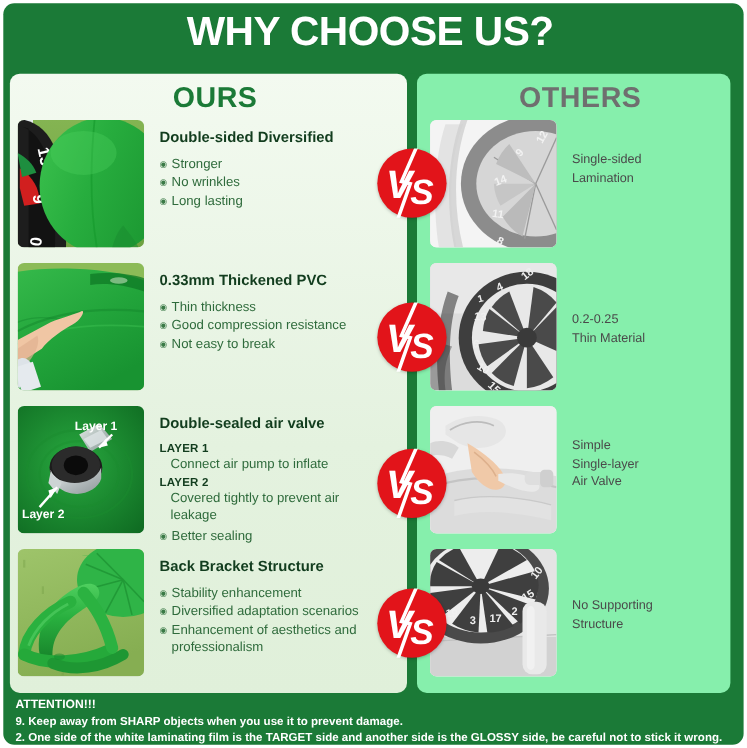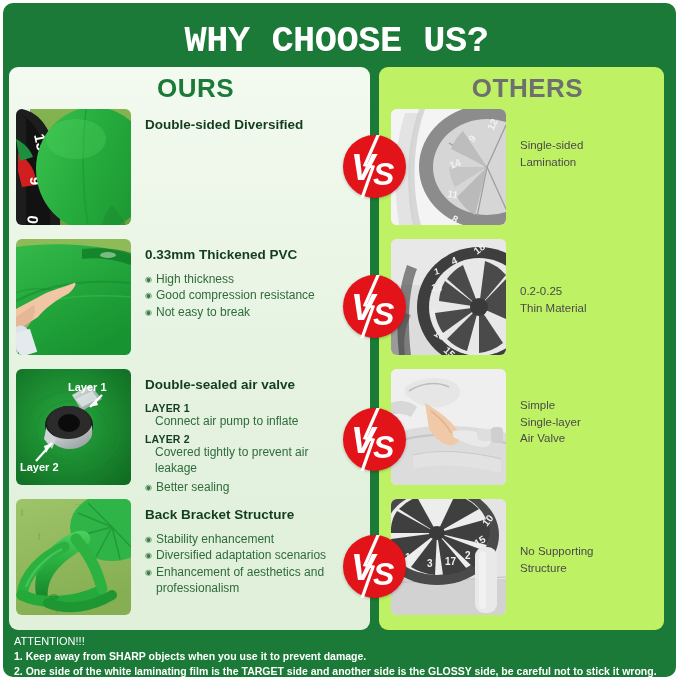--- a/index.html
+++ b/index.html
@@ -17,47 +17,47 @@
   .frame {
     position: absolute;
     left: 3px; top: 3px;
     width: 673px; height: 674px;
     background: #1b7a37;
     border-radius: 10px;
   }
   
   .title {
     position: absolute;
-    left: 0; top: 20px;
+    left: 0; top: 8px;
     width: 673px;
     text-align: center;
     color: #ffffff;
     font-size: 37px;
     font-weight: bold;
     letter-spacing: -0.5px;
-    font-family: Liberation Mono, monospace;
+    font-family: Liberation Sans, sans-serif;
     text-shadow: 0 1px 0 rgba(0,0,0,0.08);
   }
   
   .panel {
     position: absolute;
     top: 67px;
     height: 563px;
     border-radius: 9px;
     overflow: hidden;
   }
   .panel-ours {
     left: 9px;
     width: 361px;
     background: linear-gradient(180deg,#f3faf0 0%, #e4f2df 60%, #e0f0da 100%);
   }
   .panel-others {
     left: 379px;
     width: 285px;
-    background: #bef264;
+    background: #86efac;
   }
   .panel-head {
     height: 42px;
     display: flex;
     align-items: center;
     justify-content: center;
     font-size: 26px;
     font-weight: bold;
     letter-spacing: 0.5px;
     margin-left: 12px;
@@ -176,21 +176,21 @@
 
   
   .attention {
     position: absolute;
     left: 14px; top: 634px;
     width: 650px;
     color: #ffffff;
   }
   .att-title {
     font-size: 11px;
-    font-weight: normal;
+    font-weight: bold;
     line-height: 1.35;
   }
   .att-line {
     font-size: 10.5px;
     font-weight: bold;
     line-height: 1.4;
   }
 </style>
 </head>
 <body>
@@ -231,20 +231,25 @@
             <text x="14" y="68" fill="#ffffff" font-size="15" font-weight="bold" font-family="Liberation Sans, sans-serif" transform="rotate(88 14 68)">9</text>
             <text x="12" y="106" fill="#ffffff" font-size="15" font-weight="bold" font-family="Liberation Sans, sans-serif" transform="rotate(96 12 106)">0</text>
             <ellipse cx="78" cy="60" rx="58" ry="62" fill="url(#g1a)"></ellipse>
             <path d="M70 0 C 66 40, 66 80, 72 116" stroke="#169a2c" stroke-width="1.6" fill="none" opacity="0.65"></path>
             <ellipse cx="60" cy="30" rx="30" ry="20" fill="#4ed05e" opacity="0.35"></ellipse>
             <path d="M96 96 C 104 106, 108 112, 110 116 L86 116 C 88 108, 92 100, 96 96 Z" fill="#1b8e30" opacity="0.6"></path>
           </svg>
         </div>
         <div class="ours-text">
           <div class="feat-title">Double-sided Diversified</div>
+          <ul class="bullets">
+            <li>Stronger</li>
+            <li>No wrinkles</li>
+            <li>Long lasting</li>
+          </ul>
         </div>
       </div>
 
       <div class="row">
         <div class="thumb">
           <svg width="115" height="116" viewBox="0 0 115 116">
             <defs>
               <linearGradient id="g2a" x1="0" y1="0" x2="0.6" y2="1">
                 <stop offset="0" stop-color="#35b94a"></stop>
                   <stop offset="0.55" stop-color="#22a53b"></stop>
@@ -260,21 +265,21 @@
             <path d="M0 54 C 22 44, 44 56, 56 48" stroke="#0e7f27" stroke-width="1.2" fill="none" opacity="0.35"></path>
             <path d="M0 70 L30 54 C 40 50, 54 46, 58 44 C 62 42, 58 52, 50 56 C 42 60, 28 70, 22 78 L0 92 Z" fill="#f0c6a4"></path>
             <path d="M0 78 L18 66 C 20 72, 18 80, 10 90 L0 100 Z" fill="#e0b190" opacity="0.7"></path>
             <path d="M0 88 C 6 84, 12 88, 14 96 L0 116 Z" fill="#dde3e8"></path>
             <rect x="0" y="92" width="18" height="24" fill="#e5eaee" transform="rotate(-18 9 104)"></rect>
           </svg>
         </div>
         <div class="ours-text">
           <div class="feat-title">0.33mm Thickened PVC</div>
           <ul class="bullets">
-            <li>High thickness</li>
+            <li>Thin thickness</li>
             <li>Good compression resistance</li>
             <li>Not easy to break</li>
           </ul>
         </div>
       </div>
 
       <div class="row">
         <div class="thumb">
           <svg width="115" height="116" viewBox="0 0 115 116">
             <defs>
@@ -530,17 +535,17 @@
   <div class="vs" style="left:343px; top:535px;">
     <svg width="63" height="63" viewBox="0 0 63 63">
       <text x="8" y="45" fill="#ffffff" font-size="36" font-weight="bold" font-style="italic" font-family="Liberation Sans, sans-serif">V</text>
       <text x="30" y="50" fill="#ffffff" font-size="32" font-weight="bold" font-style="italic" font-family="Liberation Sans, sans-serif">S</text>
       <path d="M36 -2 L22 30 L30 32 L18 66" stroke="#ffffff" stroke-width="3.2" fill="none"></path>
     </svg>
   </div>
 
   <div class="attention">
     <div class="att-title">ATTENTION!!!</div>
-    <div class="att-line">1. Keep away from SHARP objects when you use it to prevent damage.</div>
+    <div class="att-line">9. Keep away from SHARP objects when you use it to prevent damage.</div>
     <div class="att-line">2. One side of the white laminating film is the TARGET side and another side is the GLOSSY side, be careful not to stick it wrong.</div>
   </div>
 
 </div>
 
 </body></html>

